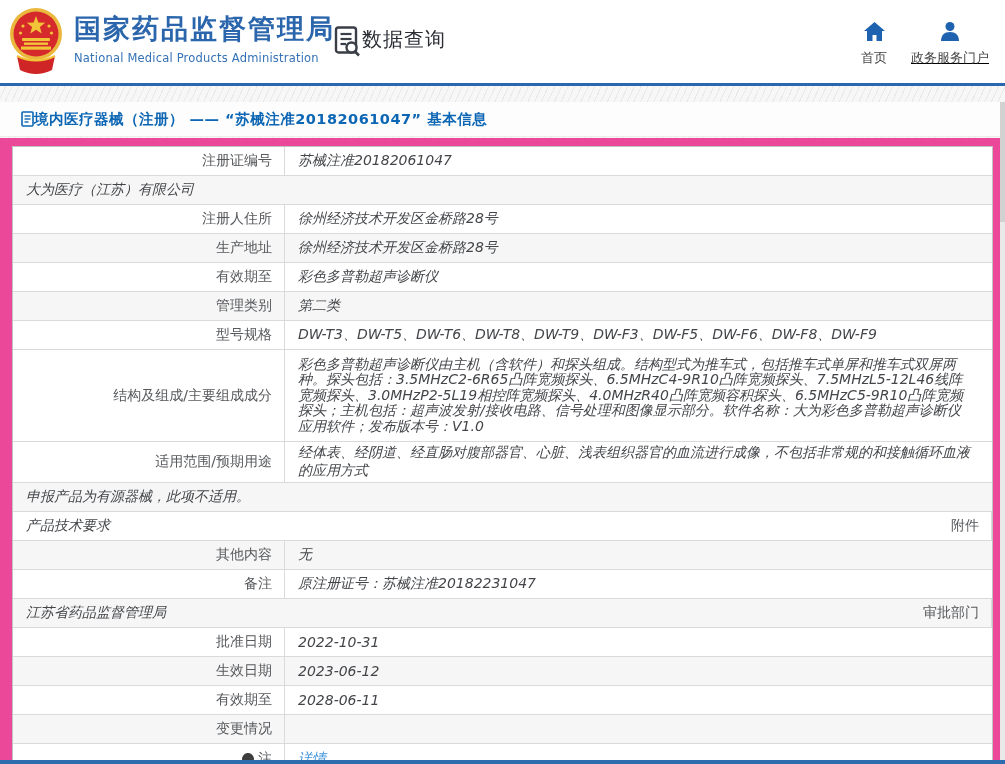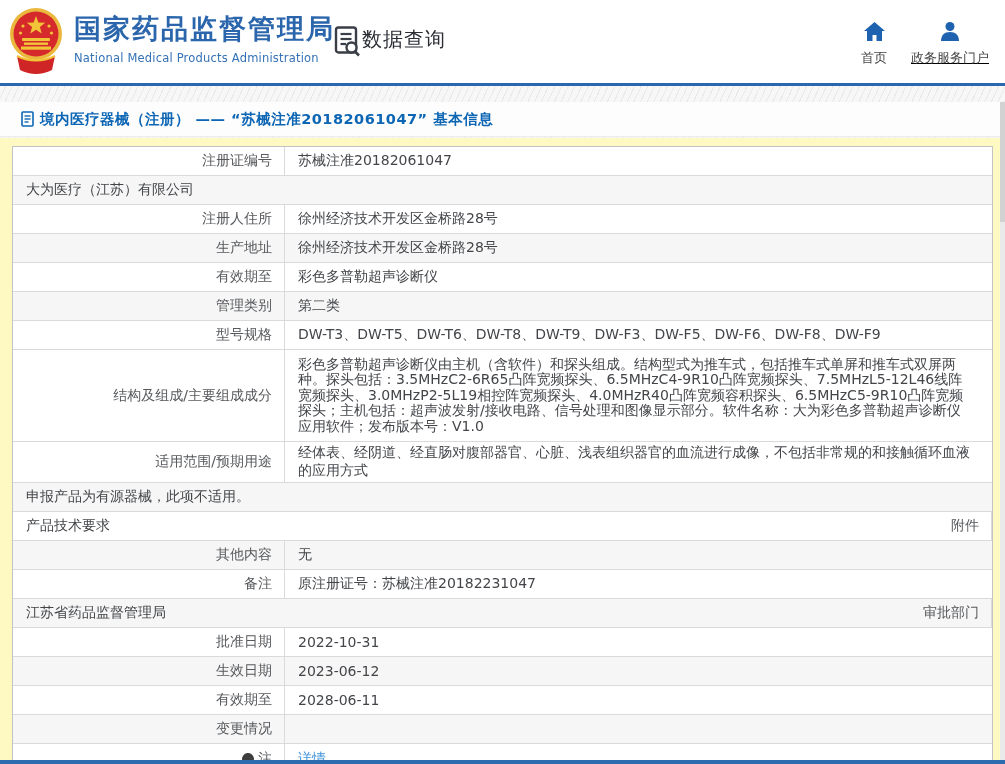--- a/index.html
+++ b/index.html
@@ -24,43 +24,43 @@
   .nav-item { position:absolute; top:22px; text-align:center; cursor:pointer; }
   .nav-item .ico { display:block; margin:0 auto 6px; }
   .nav-label { font-size:13px; color:#454545; white-space:nowrap; }
   .nav-home { right:118px; }
   .nav-portal { right:16px;text-decoration:underline; }
 
   
   .breadcrumb {
     position:absolute; top:102px; left:0; width:1005px; height:35px;
     background:#fdfdfd; border-bottom:1px solid #ececec;
-    display:flex; align-items:center; padding-left:21px; gap:6px;
+    display:flex; align-items:center; padding-left:21px; gap:0;
   }
   .breadcrumb-text { font-size:14.5px; font-weight:bold; color:#0d66b4; letter-spacing:0.5px; }
 
   
   .content {
     position:absolute; top:138px; left:0; width:1005px; height:626px;
-    background:#fef9c3;
+    background:#ec4899;
   }
   .info-table {
     position:absolute; top:8px; left:12px; width:981px;
     border:1px solid #c3c3c3;
   }
   .row { display:flex; align-items:stretch; min-height:29px; background:#fff; border-bottom:1px solid #dadada; }
   .row:last-child { border-bottom:none; }
   .row.shaded { background:#f6f6f6; }
   .cell { display:flex; align-items:center; font-size:14px; }
   .cell.label {
     width:272px; flex:0 0 272px; justify-content:flex-end;
     padding:2px 12px 2px 8px; border-right:1px solid #dadada;
     color:#57595c; text-align:right; gap:4px;
   }
-  .cell.value { flex:1; padding:2px 20px 2px 13px; color:#434549; }
+  .cell.value { flex:1; padding:2px 20px 2px 13px; color:#434549;font-style:italic; }
   .row.tall { min-height:92px; }
   .row.tall .cell.value { line-height:15.5px; padding-top:5px; padding-bottom:5px; }
   .cell.value a { color:#4596dd; text-decoration:none; }
   .note-ic {
     display:inline-block; width:12px; height:12px; background:#3e3e3e;
     border-radius:6px 6px 6px 1px; transform:rotate(-8deg); flex:0 0 12px;
   }
 
   
   .scroll-strip { position:absolute; top:102px; right:0; width:5px; height:662px; background:#eaeaea; }

